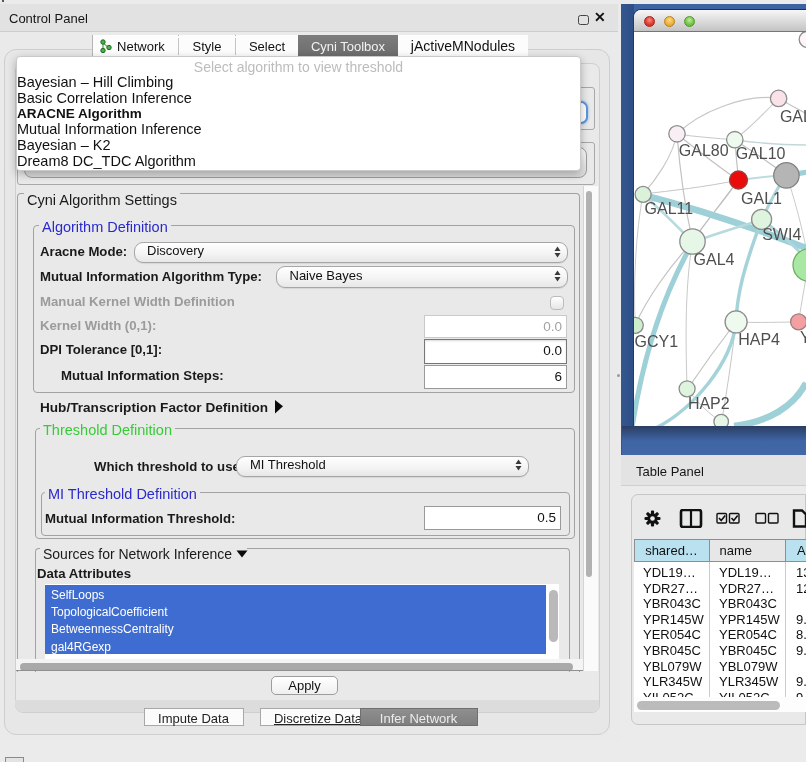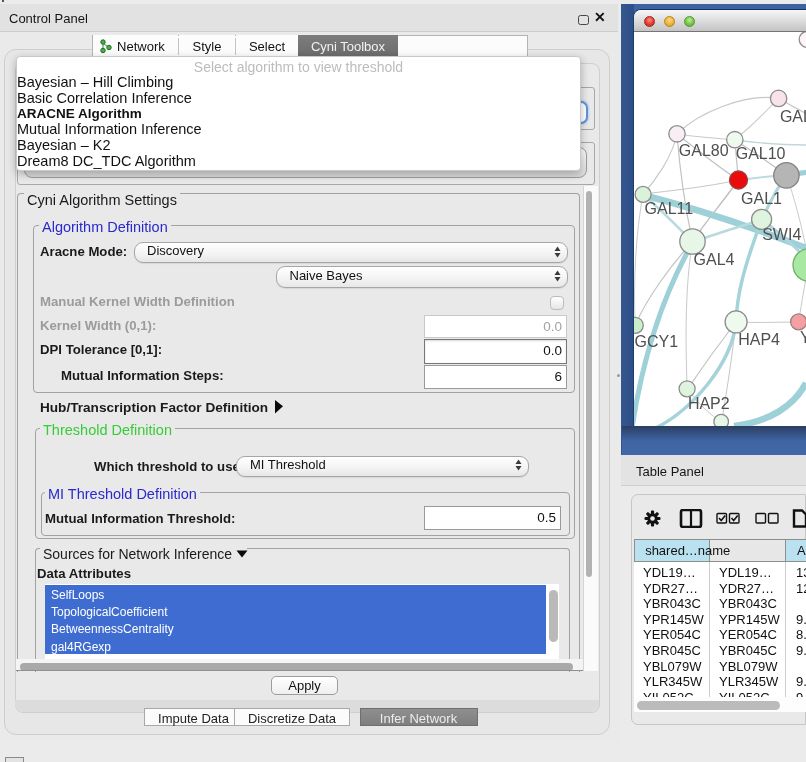--- a/index.html
+++ b/index.html
@@ -42,20 +42,21 @@
  <line x1="4" y1="4" x2="4" y2="11" stroke="#2a8a2a" stroke-width="1"></line>
  <circle cx="4" cy="3" r="2.2" fill="#4caf4c" stroke="#1d6b1d"></circle>
  <circle cx="10" cy="8.5" r="2.2" fill="#4caf4c" stroke="#1d6b1d"></circle>
  <circle cx="4" cy="11.5" r="2.2" fill="#4caf4c" stroke="#1d6b1d"></circle>
 </svg>
 <div class="abs" style="left:178px;top:38px;width:1px;height:17px;background:#c4c4c4;"></div>
 <div class="toptab" style="left:179px;width:56px;">Style</div>
 <div class="abs" style="left:235px;top:38px;width:1px;height:17px;background:#c4c4c4;"></div>
 <div class="toptab" style="left:236px;width:62px;">Select</div>
 <div class="toptab" style="left:298px;width:100px;background:linear-gradient(#7d7d7d,#6b6b6b);color:#f2f2f2;">Cyni Toolbox</div>
+<div class="toptab" style="left:398px;width:130px;font-size:14px;">jActiveMNodules</div>
 
 <div class="abs" style="left:17px;top:87px;width:578px;height:43px;border:1px solid #a8a8a8;border-radius:3px;box-sizing:border-box;"></div>
 <div class="abs" style="left:22px;top:101px;width:566px;height:23px;background:#fff;border:2px solid #5e95d8;border-radius:7px;box-shadow:0 0 3px #86afe2;box-sizing:border-box;"></div>
 <div class="abs" style="left:17px;top:142px;width:578px;height:43px;border:1px solid #a8a8a8;border-radius:3px;box-sizing:border-box;"></div>
 <div class="abs" style="left:24px;top:147px;width:563px;height:31px;background:linear-gradient(#fdfdfd,#d9d9d9);border:1px solid #9d9d9d;border-radius:8px;box-sizing:border-box;"></div>
 
 <div class="abs" style="left:16px;top:186px;width:568px;height:485px;background:#e9e9e9;"></div>
 
 <div class="gbox" style="left:17px;top:193px;width:561px;height:478px;border-radius:4px 4px 0 0;border-bottom:none;"></div>
 <div class="gtitle" style="left:24px;top:191.5px;color:#1a1a1a;">Cyni Algorithm Settings</div>
@@ -64,20 +65,21 @@
 <div class="gtitle" style="left:39px;top:219px;color:#2929cc;">Algorithm Definition</div>
 
 <div class="lbl abs" style="left:40px;top:244px;">Aracne Mode:</div>
 <div class="combo" style="left:133.5px;top:241.5px;width:432.5px;height:19.5px;"></div>
 <div class="ctext" style="left:147px;top:242.5px;">Discovery</div>
 <svg class="abs" style="left:553.5px;top:245.5px;" width="7" height="12" viewBox="0 0 7 12">
       <path d="M3.5,0.5 L6.5,5 L0.5,5 Z" fill="#3a3a3a"></path>
       <path d="M3.5,11.5 L6.5,7 L0.5,7 Z" fill="#3a3a3a"></path>
     </svg>
 
+<div class="lbl abs" style="left:40px;top:269px;">Mutual Information Algorithm Type:</div>
 <div class="combo" style="left:275.5px;top:266px;width:290.5px;height:19.5px;"></div>
 <div class="ctext" style="left:289.5px;top:267.5px;">Naive Bayes</div>
 <svg class="abs" style="left:553.5px;top:270px;" width="7" height="12" viewBox="0 0 7 12">
       <path d="M3.5,0.5 L6.5,5 L0.5,5 Z" fill="#3a3a3a"></path>
       <path d="M3.5,11.5 L6.5,7 L0.5,7 Z" fill="#3a3a3a"></path>
     </svg>
 
 <div class="lbl dis abs" style="left:40px;top:294px;">Manual Kernel Width Definition</div>
 <div class="abs" style="left:550px;top:296px;width:14px;height:14px;background:linear-gradient(#fff,#e6e6e6);border:1.5px solid #bcbcbc;border-radius:4px;box-sizing:border-box;"></div>
 
@@ -133,21 +135,21 @@
 <div class="abs" style="left:16px;top:670px;width:582px;height:1px;background:#8f8f8f;"></div>
 
 <div class="abs" style="left:583px;top:186px;width:15px;height:485px;background:#fafafa;border-left:1px solid #d4d4d4;box-sizing:border-box;"></div>
 <div class="abs" style="left:585.5px;top:191px;width:6.5px;height:386px;background:#b2b2b2;border-radius:4px;"></div>
 
 <div class="abs" style="left:271px;top:676px;width:67px;height:19px;background:linear-gradient(#ffffff,#efefef);border:1px solid #9d9d9d;border-radius:5px;box-sizing:border-box;text-align:center;line-height:18px;font-size:13px;color:#111;">Apply</div>
 
 <div class="abs" style="left:15px;top:700px;width:584px;height:12px;background:#dcdcdc;border-radius:0 0 8px 8px;"></div>
 
 <div class="btab" style="left:143.5px;width:100px;">Impute Data</div>
-<div class="btab" style="left:234px;width:116px;">Discretize Data</div>
+<div class="btab" style="left:260px;width:116px;text-decoration:underline;">Discretize Data</div>
 <div class="btab" style="left:359.5px;width:118px;background:linear-gradient(#8f8f8f,#7e7e7e);color:#ececec;border-color:#6f6f6f;">Infer Network</div>
 
 <div class="abs" style="left:5px;top:757px;width:19px;height:10px;background:#e3e3e3;border:1.5px solid #8a8a8a;box-sizing:border-box;"></div>
 
 <div class="abs" style="left:16px;top:56px;width:565px;height:115px;background:#fff;border:1px solid #c9c9c9;border-radius:4px;box-shadow:0 3px 8px rgba(0,0,0,.28);box-sizing:border-box;"></div>
 <div class="abs" style="left:16px;top:59px;width:565px;text-align:center;font-size:14px;color:#bcbcbc;">Select algorithm to view threshold</div>
 <div class="popitem" style="top:89.5px;">Basic Correlation Inference</div>
 <div class="popitem" style="top:74px;">Bayesian – Hill Climbing</div>
 <div class="popitem" style="top:106px;font-weight:bold;font-size:13.5px;">ARACNE Algorithm</div>
 <div class="popitem" style="top:121px;">Mutual Information Inference</div>
@@ -274,21 +276,21 @@
 
   <path d="M150,1.5 h8 l4,4 v12 h-12 z" fill="none" stroke="#111" stroke-width="2.4"></path>
  </g>
 </svg>
 
 <div class="abs" style="left:634px;top:539px;width:172px;height:173px;background:#fff;"></div>
 <div class="abs" style="left:634px;top:539px;width:75.5px;height:23px;background:#bae1f0;border:1px solid #8e8e8e;box-sizing:border-box;"></div>
 <div class="abs" style="left:708.5px;top:539px;width:77px;height:23px;background:#e7e7e7;border:1px solid #8e8e8e;box-sizing:border-box;"></div>
 <div class="abs" style="left:784.5px;top:539px;width:22px;height:23px;background:#bae1f0;border:1px solid #8e8e8e;box-sizing:border-box;"></div>
 <div class="trow" style="left:634px;top:543px;width:75px;text-align:center;">shared…</div>
-<div class="trow" style="left:676px;top:543px;width:76px;text-align:center;">name</div>
+<div class="trow" style="left:676px;top:543px;width:76px;text-align:right;">name</div>
 <div class="trow" style="left:797px;top:543px;">A</div>
 <div class="abs" style="left:709px;top:562px;width:1px;height:142px;background:#cccccc;"></div>
 <div class="abs" style="left:784.5px;top:562px;width:1px;height:142px;background:#cccccc;"></div>
 <div class="trow" style="left:643px;top:565px;line-height:15.6px;">YDL19…<br>YDR27…<br>YBR043C<br>YPR145W<br>YER054C<br>YBR045C<br>YBL079W<br>YLR345W<br>YIL052C</div>
 <div class="trow" style="left:719px;top:565px;line-height:15.6px;">YDL19…<br>YDR27…<br>YBR043C<br>YPR145W<br>YER054C<br>YBR045C<br>YBL079W<br>YLR345W<br>YIL052C</div>
 <div class="trow" style="left:796px;top:565px;line-height:15.6px;">13<br>12<br>&nbsp;<br>9.<br>8.<br>9.<br>&nbsp;<br>9.<br>9.</div>
 
 <div class="abs" style="left:634px;top:697px;width:172px;height:15px;background:#fdfdfd;"></div>
 <div class="abs" style="left:637px;top:700.5px;width:143px;height:9px;background:#bbbbbb;border-radius:5px;"></div>
 

